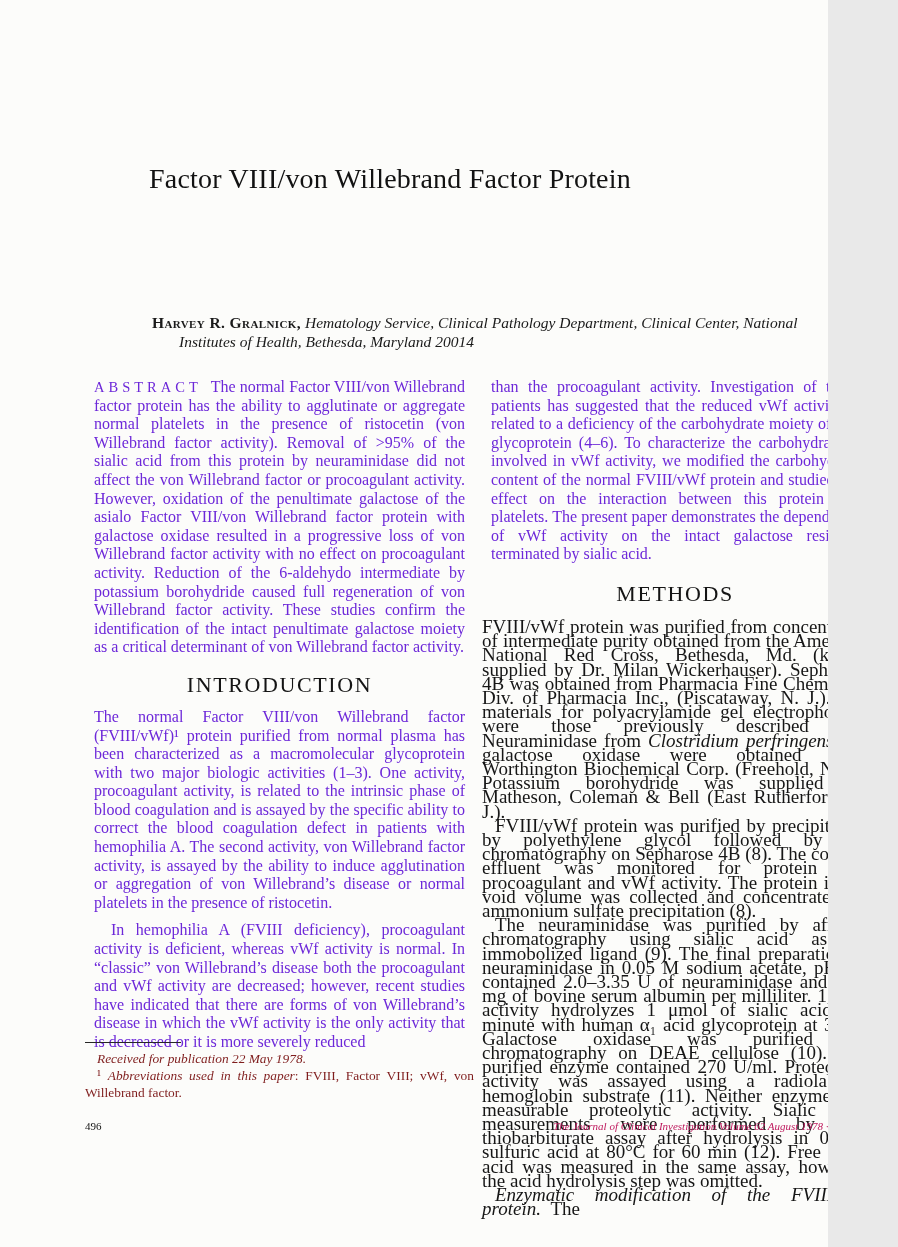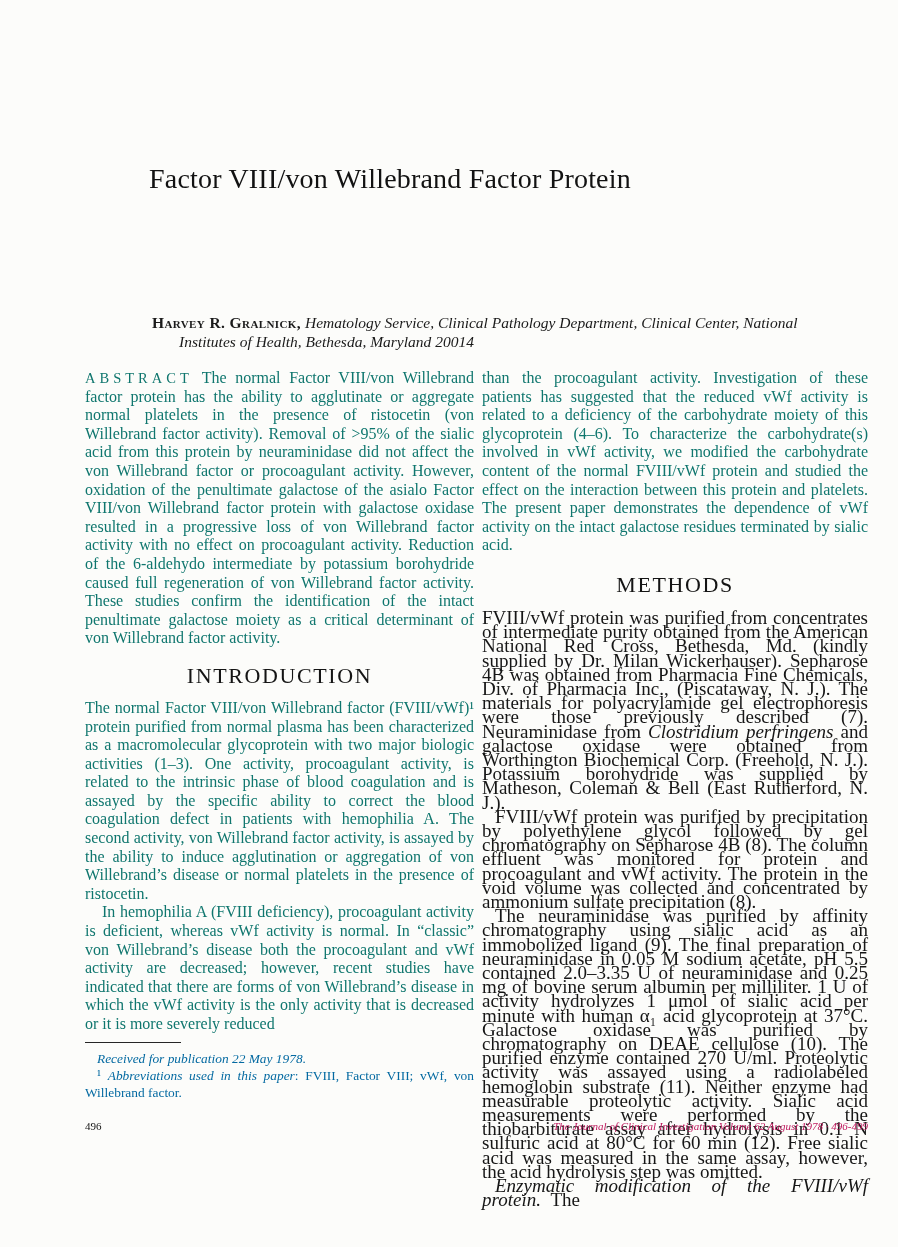--- a/index.html
+++ b/index.html
@@ -3,21 +3,21 @@
 <meta charset="utf-8">
 <style>
   html, body { margin: 0; padding: 0; }
   body {
     width: 898px; height: 1247px;
     background: #e9e9e9;
     font-family: "Liberation Serif", serif;
   }
   .page {
     position: relative;
-    width: 898px; height: 1247px;
+    width: 828px; height: 1247px;
     background: #fcfcfa;
     color: #161616;
     overflow: hidden;
   }
 
   
   .article-title {
     position: absolute; left: 149px; top: 163px;
     margin: 0; font-size: 28px; font-weight: 400;
     letter-spacing: 0.2px; color: #121212;
@@ -35,23 +35,23 @@
   }
   .author-name { font-variant: small-caps; letter-spacing: 0.4px; font-weight: bold; }
   .affiliation { font-style: italic; }
 
   
   .col { position: absolute; top: 369px; }
   .col-left  { left: 85px;  width: 389px; }
   .col-right { left: 482px; width: 386px; }
 
   .body-text {
-    margin: 0; text-align: justify;
+    margin: 9px; text-align: justify;
     font-size: 16px; line-height: 18.6px;
-    color: #0f766e;
+    color: #6d28d9;
   }
   .body-text.indent { text-indent: 17px; }
 
   .abstract-label { letter-spacing: 4px; margin-right: 9px; font-size: 14.5px; }
 
   .section-heading {
     margin: 15px 0 10px 0;
     text-align: center;
     font-size: 22px; font-weight: 400;
     letter-spacing: 1.6px; color: #141414;
@@ -68,21 +68,21 @@
   .italic { font-style: italic; }
 
   
   .footnote-block { position: absolute; left: 85px; top: 1042px; width: 389px; }
   .footnote-rule {
     border: none; border-top: 1.4px solid #262626;
     width: 96px; margin: 0 0 7px 0;
   }
   .footnote {
     margin: 0; font-size: 13.4px; line-height: 17px;
-    text-align: justify; text-indent: 12px; color: #0369a1;
+    text-align: justify; text-indent: 12px; color: #7f1d1d;
   }
 
   
   .page-footer {
     position: absolute; left: 85px; top: 1120px; width: 783px;
     display: flex; justify-content: space-between; align-items: baseline;
   }
   .page-number { font-size: 11px; color: #141414; }
   .citation { font-style: italic; font-size: 11px; color: #be185d; }
 </style>

